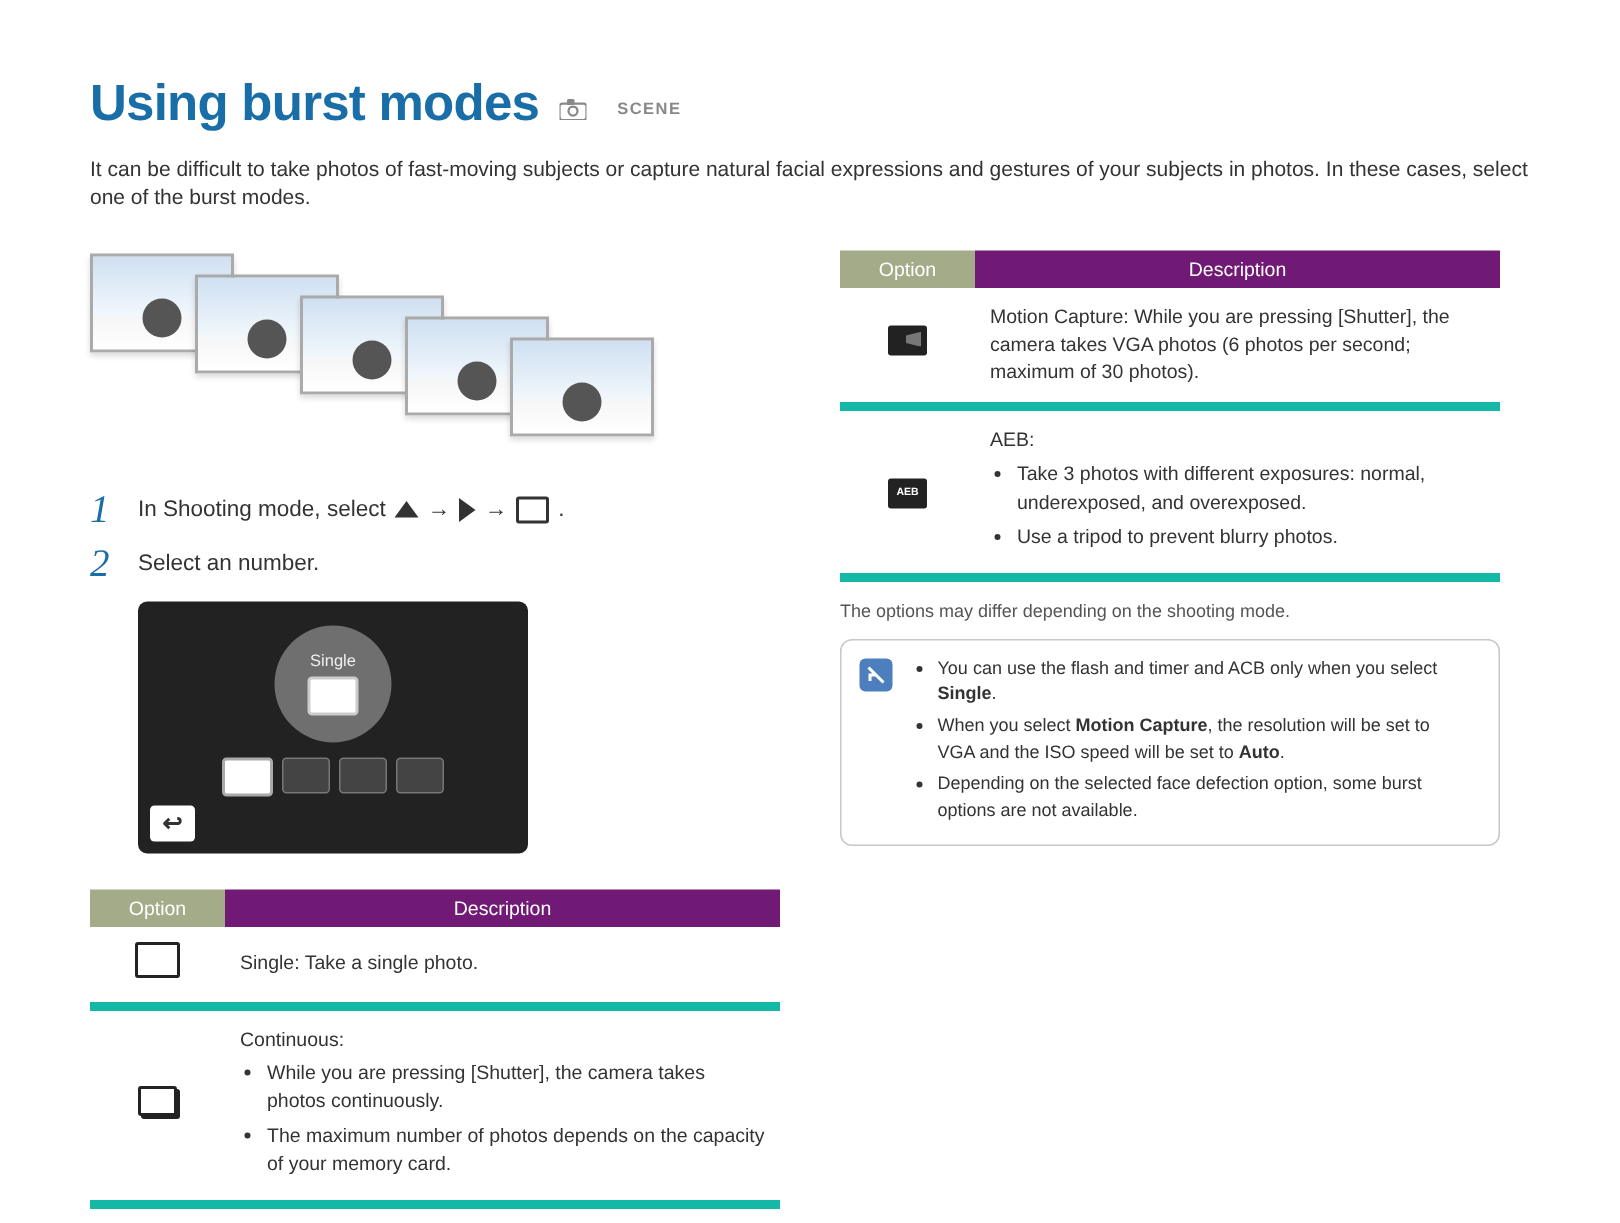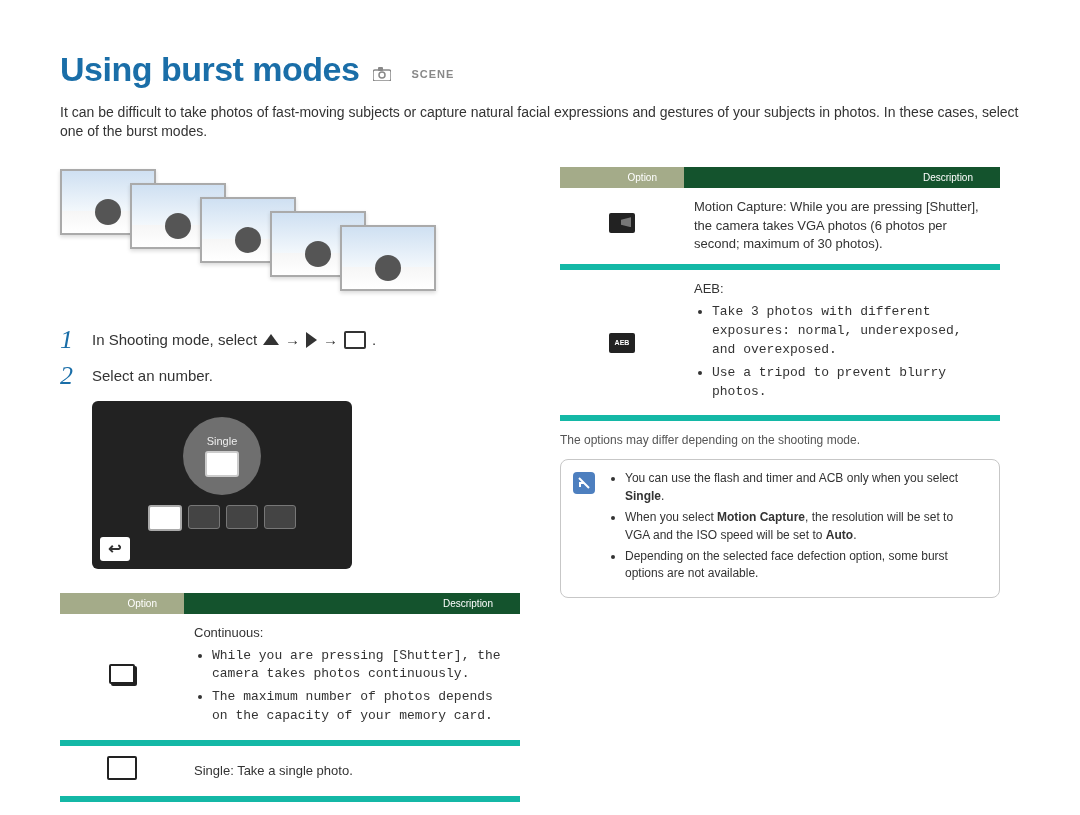--- a/index.html
+++ b/index.html
@@ -180,27 +180,27 @@
     color: #333;
   }
   
   .opt-table {
     width: 100%;
     border-collapse: collapse;
     margin-bottom: 12px;
   }
   .opt-th {
     color: #fff;
-    font-size: 10px;
+    font-size: 13px;
     font-weight: 400;
-    text-align: right;
-    padding: 5px 27px;
+    text-align: center;
+    padding: 5px 10px;
   }
   .opt-th.opt { background:#a4ab89; width:70px;}
-  .opt-th.desc { background:#14532d;margin-top:41px; }
+  .opt-th.desc { background:#701a75;margin-top:41px; }
   .opt-td {
     border-bottom: 6px solid #14b8a6;
     padding: 10px;
     font-size: 13px;
     font-weight: 300;
     line-height: 1.45;
     vertical-align: middle;
   }
   .opt-td.iconcell { text-align: center; }
   .icon-box {
@@ -230,21 +230,21 @@
   .icon-box.aeb {
     background: #222;
     border: none;
     display: inline-flex;
     align-items: center;
     justify-content: center;
     color: #fff;
     font-size: 7px;
     font-weight: bold;
   }
-  ul.inner { margin: 4px 0 0 0; padding-left: 18px; font-family: Liberation Mono, monospace; }
+  ul.inner { margin: 4px 0 0 0; padding-left: 18px; }
   ul.inner li { margin-bottom: 4px; }
   .footnote {
     font-size: 12px;
     color: #555;
     font-weight: 300;
     margin: 4px 0 12px 0;
   }
   .tipbox {
     border: 1px solid #c7c7c7;
     border-radius: 8px;
@@ -341,29 +341,29 @@
 
       <table class="opt-table">
         <tbody>
             <tr>
           <th class="opt-th opt">Option</th>
           <th class="opt-th desc">Description</th>
         </tr>
         </tbody>
           <tbody id="left-rows">
             <tr>
+              <td class="opt-td iconcell"><span class="icon-box"></span></td>
+              <td class="opt-td"><b>Single</b>: Take a single photo.</td>
+            </tr>
+            <tr>
               <td class="opt-td iconcell"><span class="icon-box stack"></span></td>
               <td class="opt-td"><b>Continuous</b>:<ul class="inner">
                   <li>While you are pressing [<b>Shutter</b>], the camera takes photos continuously.</li>
                   <li>The maximum number of photos depends on the capacity of your memory card.</li>
                 </ul></td>
-            </tr>
-            <tr>
-              <td class="opt-td iconcell"><span class="icon-box"></span></td>
-              <td class="opt-td"><b>Single</b>: Take a single photo.</td>
             </tr>
           </tbody>
       </table>
     </div>
 
     <div class="col-right">
       <table class="opt-table">
         <tbody>
             <tr>
           <th class="opt-th opt">Option</th>

